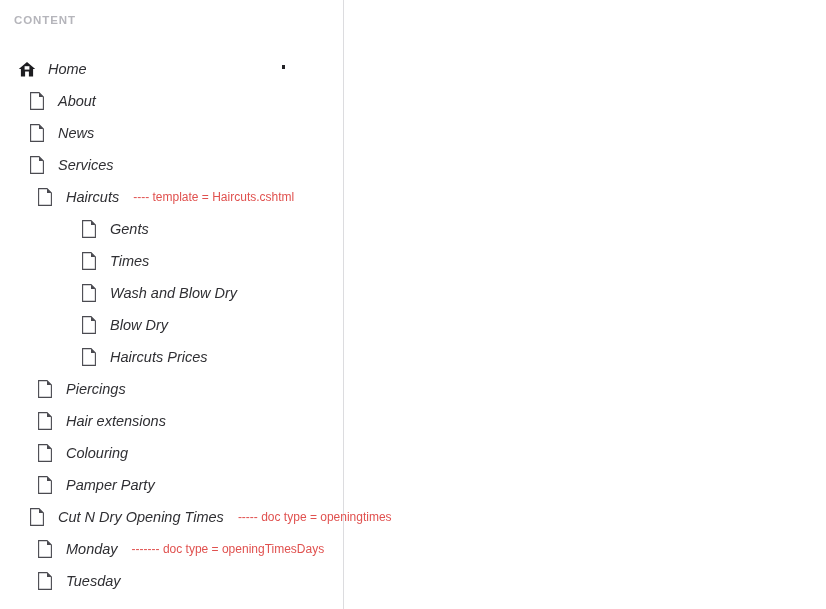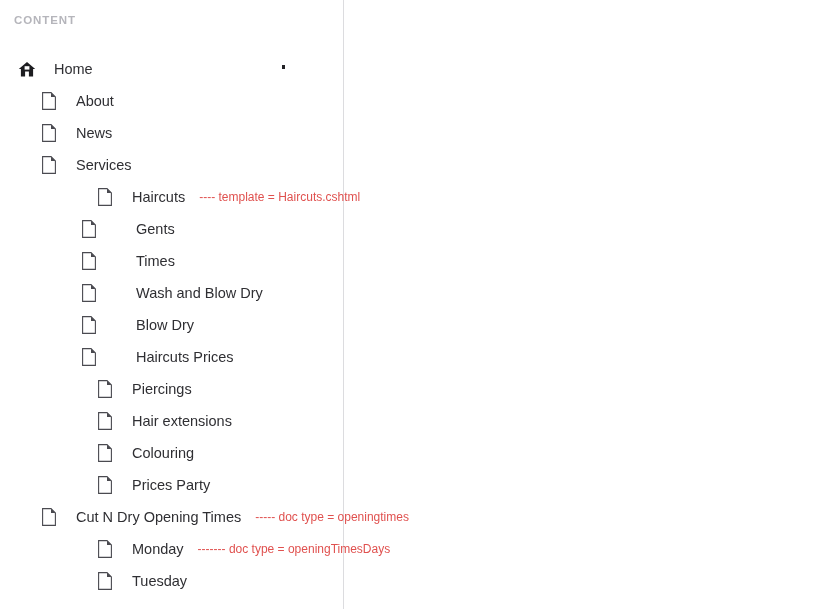--- a/index.html
+++ b/index.html
@@ -58,39 +58,40 @@
   .tree-row {
     position: relative;
     height: 32px;
     display: flex;
     align-items: center;
     white-space: nowrap;
   }
 
   
   .lvl-0 { padding-left: 18px; }
-  .lvl-1 { padding-left: 40px; }
-  .lvl-2 { padding-left: 96px; }
-  .lvl-3 { padding-left: 80px; gap: 20px; }
+  .lvl-1 { padding-left: 28px; }
+  .lvl-2 { padding-left: 36px; }
+  .lvl-3 { padding-left: 80px; }
 
   .row-icon {
     width: 18px;
     height: 20px;
     flex: 0 0 18px;
     display: flex;
     align-items: center;
     justify-content: center;
   }
   .row-icon svg { display: block; }
 
   .row-label {
-    margin-left: 18px;
+    margin-left: 12px;
     font-size: 14.5px;
     color: #2f2f33;
     line-height: 20px;
+    font-style: italic;
   }
 
   .row-note {
     margin-left: 14px;
     font-size: 12px;
     color: #e0514f;
     line-height: 20px;
   }
 
   
@@ -231,21 +232,21 @@
       </span>
       <span class="row-label">Colouring</span>
     </div>
     <div class="tree-row lvl-2">
       <span class="row-icon">
         <svg width="14" height="18" viewBox="0 0 14 18" aria-hidden="true">
           <path d="M0.6 0.6 L9.0 0.6 L13.4 5.0 L13.4 17.4 L0.6 17.4 Z" fill="#ffffff" stroke="#4a4a50" stroke-width="1.1" stroke-linejoin="miter"></path>
           <path d="M9.0 0.6 L13.4 5.0 L9.0 5.0 Z" fill="#4a4a50"></path>
         </svg>
       </span>
-      <span class="row-label">Prices Party</span>
+      <span class="row-label">Pamper Party</span>
     </div>
     <div class="tree-row lvl-1">
       <span class="row-icon">
         <svg width="14" height="18" viewBox="0 0 14 18" aria-hidden="true">
           <path d="M0.6 0.6 L9.0 0.6 L13.4 5.0 L13.4 17.4 L0.6 17.4 Z" fill="#ffffff" stroke="#4a4a50" stroke-width="1.1" stroke-linejoin="miter"></path>
           <path d="M9.0 0.6 L13.4 5.0 L9.0 5.0 Z" fill="#4a4a50"></path>
         </svg>
       </span>
       <span class="row-label">Cut N Dry Opening Times</span>
       <span class="row-note">----- doc type = openingtimes</span>

